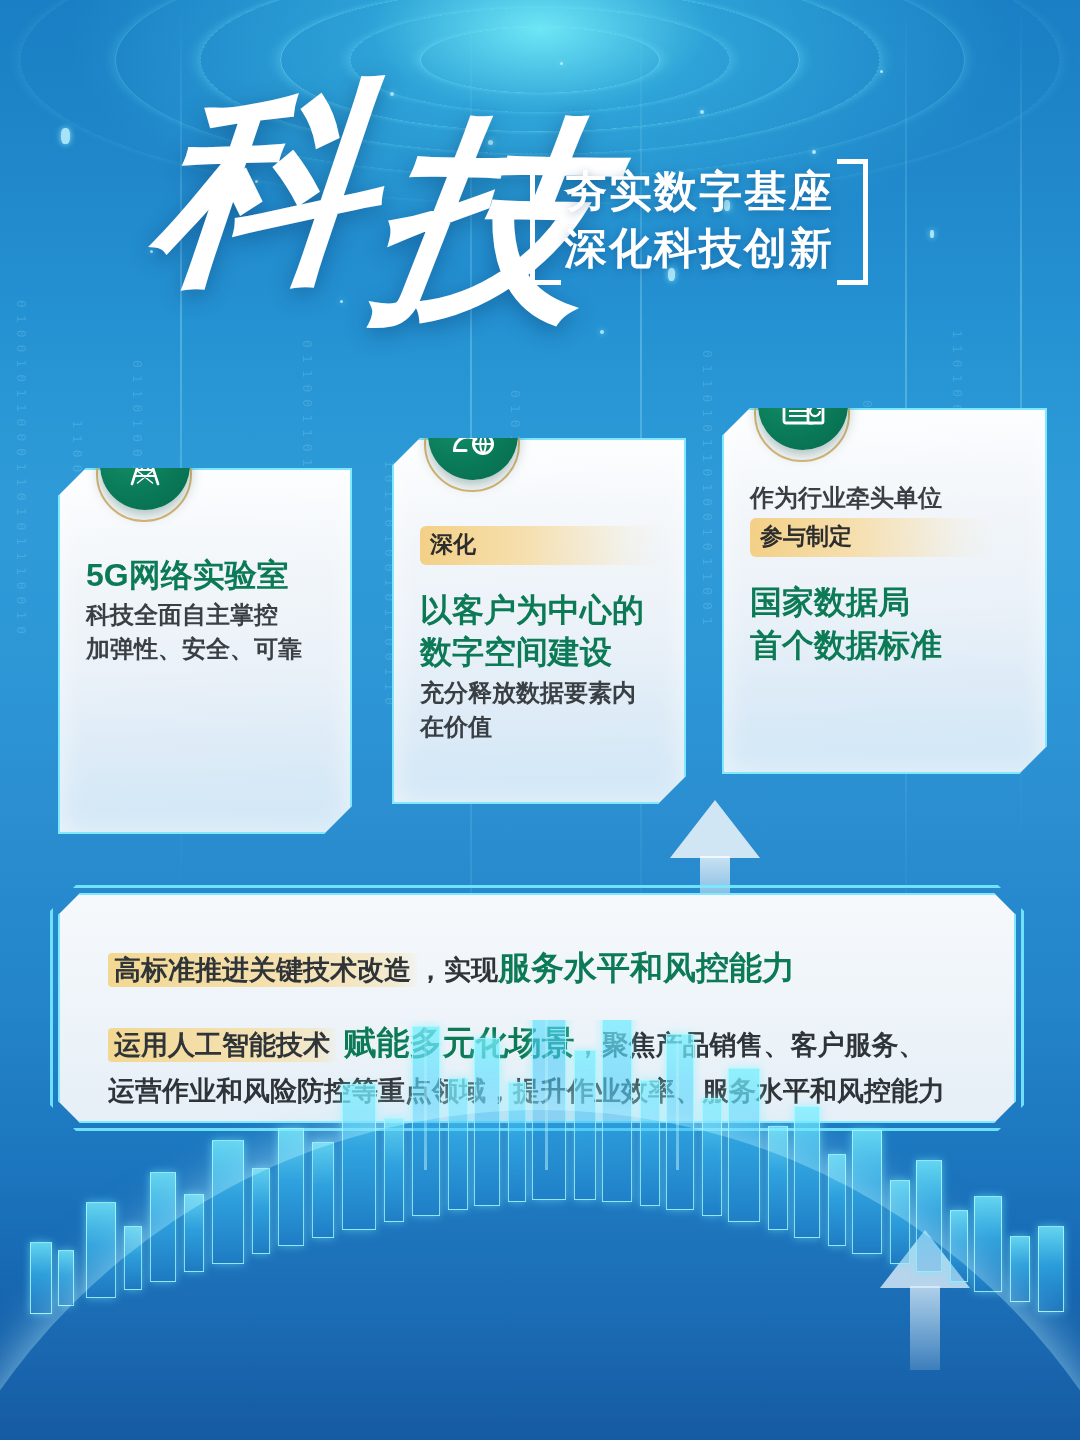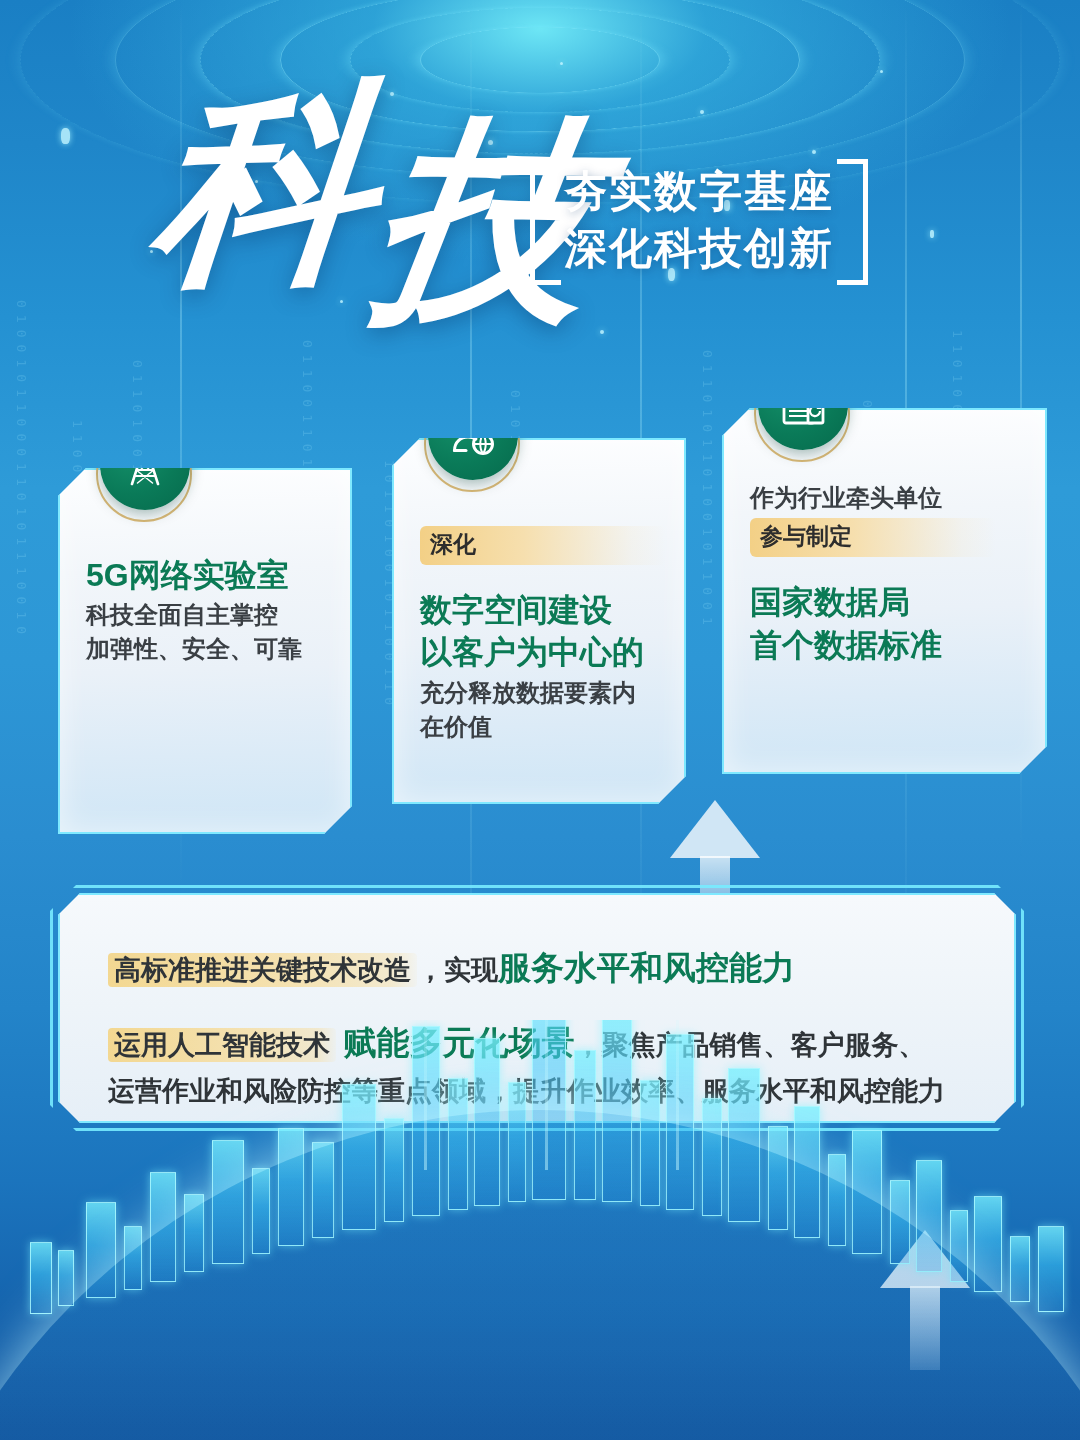--- a/index.html
+++ b/index.html
@@ -316,22 +316,22 @@
           <i style="opacity:.9"></i>
           <i style="opacity:.85"></i>
         <i style="opacity:.75"></i>
           <i style="opacity:.55;border-left-color:#6fdccd"></i>
         <i style="opacity:.45;border-left-color:#59b9cf"></i>
           <i style="opacity:.35;border-left-color:#4aa7c6"></i>
         <i style="opacity:.22;border-left-color:#4aa7c6"></i>
       </div>
       <div class="card-inner">
         <div class="tag">深化</div>
+        <div class="ctitle">以客户为中心的</div>
         <div class="ctitle">数字空间建设</div>
-        <div class="ctitle">以客户为中心的</div>
         <div class="cbody">充分释放数据要素内</div>
         <div class="cbody">在价值</div>
       </div>
     </div>
 
     <div class="card c3">
       <div class="badge">
         <div class="ring"></div>
         <div class="disc">
           <svg width="54" height="54" viewBox="0 0 54 54" fill="none" stroke="#ffffff" stroke-width="2.8" stroke-linejoin="round">

